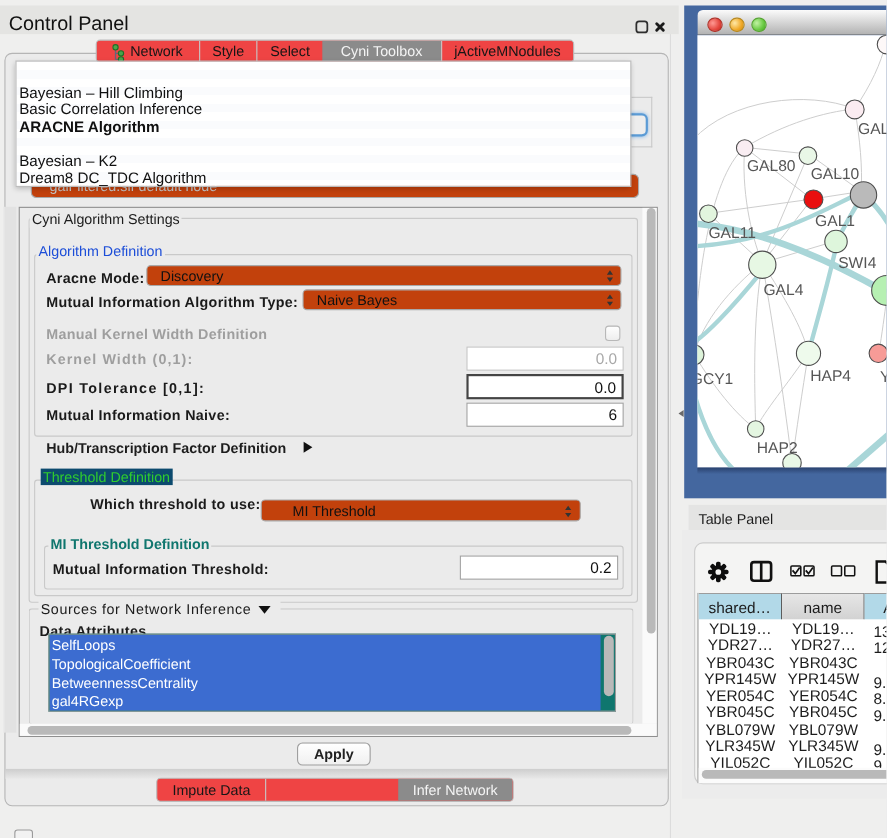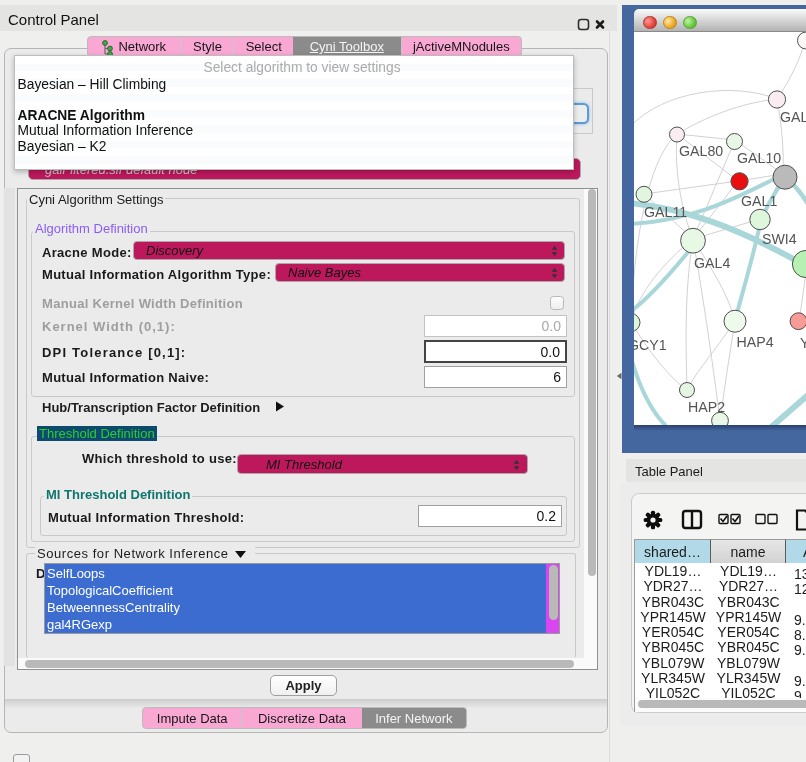--- a/index.html
+++ b/index.html
@@ -2,40 +2,40 @@
 <html><head>
 <meta charset="utf-8">
 <style>
   html,body{margin:0;padding:0;}
   body{width:806px;height:762px;position:relative;overflow:hidden;background:#efefee;
        font-family:"Liberation Sans",sans-serif;font-size:13px;color:#1c1c1c;}
   .abs{position:absolute;}
   .bold{font-weight:bold;}
   
   #cp-titlebar{left:0;top:5px;width:617px;height:26px;background:#e4e4e2;}
-  #cp-titlebar .t{position:absolute;left:8px;top:6px;font-size:15px;color:#111;}
+  #cp-titlebar .t{position:absolute;left:8px;top:6px;font-size:18px;color:#111;}
   #cp-container{left:4px;top:48px;width:604px;height:685px;background:#ebebeb;
                 border:1px solid #b5b5b5;border-radius:7px;box-sizing:border-box;}
   
-  .tabbar{background:#f9a8d4;border:1px solid #bbbbbb;border-radius:4px;display:flex;
-          align-items:flex-end;box-sizing:border-box;overflow:hidden;}
+  .tabbar{background:#ef4444;border:1px solid #bbbbbb;border-radius:4px;display:flex;
+          align-items:flex-start;box-sizing:border-box;overflow:hidden;}
   .tabbar .seg{height:100%;display:flex;align-items:center;justify-content:center;
                color:#161616;white-space:nowrap;}
   .tabbar .seg.sel{background:#8b8b8b;color:#f4f4f4;}
   .tabbar .sep{width:1px;height:100%;background:#c8c8c8;}
   
   #outer-scroll{left:17px;top:188px;width:581px;height:482px;border:1px solid #8f8f8f;
                 background:#ebebeb;box-sizing:border-box;}
   #left-strip{left:3px;top:188px;width:11px;height:478px;background:#e2e2e2;
               border-left:1px solid #ededed;border-right:1px solid #eeeeee;}
   
   .group{border:1px solid #c9c9c9;border-radius:3px;}
   
-  .combo{background:#be185d;border:1px solid #a9a9a9;border-radius:4px;box-sizing:border-box;
-         display:flex;align-items:center;font-style:italic;}
+  .combo{background:#c2410c;border:1px solid #a9a9a9;border-radius:4px;box-sizing:border-box;
+         display:flex;align-items:center;}
   .combo .txt{margin-left:12px;color:#111;}
   .updn{position:absolute;width:7px;height:12px;}
   .field{background:#ffffff;border:1px solid #a0a0a0;box-sizing:border-box;
          text-align:right;padding-right:5px;font-size:14px;line-height:21px;color:#111;}
   .lbl{position:absolute;font-weight:bold;color:#1a1a1a;white-space:nowrap;letter-spacing:0.3px;}
   .lbl.dis{color:#9e9e9e;}
   
   .vtrack{background:#fafafa;}
   .thumb{background:#b9b9b9;border-radius:4.5px;}
   
@@ -78,39 +78,39 @@
       <g fill="#4aa54a" stroke="#1f6e26" stroke-width="1">
         <circle cx="3" cy="4" r="2.4"></circle>
           <circle cx="8" cy="9.5" r="2.4"></circle>
           <circle cx="8" cy="15" r="2.4"></circle>
       </g>
     </svg>Network</div>
   <div class="sep"></div>
   <div class="seg" style="width:52px;">Style</div>
   <div class="sep"></div>
   <div class="seg" style="width:59px;">Select</div>
-  <div class="seg sel" style="width:108px;text-decoration:underline;">Cyni Toolbox</div>
+  <div class="seg sel" style="width:108px;">Cyni Toolbox</div>
   <div class="sep"></div>
   <div class="seg" style="width:120px;">jActiveMNodules</div>
 </div>
 
 <div class="abs" style="left:563px;top:103px;width:22px;height:17px;border:2.5px solid #5b9bd5;border-radius:5.5px;background:#ededed;box-shadow:0 0 3.5px #86b8e8;"></div>
 <div class="abs" style="left:574px;top:88px;width:18px;height:44px;border:1px solid #c9c9c9;border-left:none;"></div>
 <div class="abs combo" style="left:28px;top:158px;width:553px;height:22px;border-radius:5px;">
   <span style="margin-left:16px;color:#c6c6c6;">galFiltered.sif default node</span>
   </div>
 
 <div class="abs" id="outer-scroll"></div>
 <div class="abs" id="left-strip"></div>
 
 <div class="abs group" style="left:26px;top:198px;width:552px;height:348px;"></div>
 <div class="abs" style="left:27px;top:192px;background:#ebebeb;padding:0 2px;">Cyni Algorithm Settings</div>
 
 <div class="abs group" style="left:31px;top:231px;width:542px;height:164px;"></div>
-<div class="abs" style="left:33px;top:221px;background:#ebebeb;padding:0 2px;color:#8b5cf6;">Algorithm Definition</div>
+<div class="abs" style="left:33px;top:221px;background:#ebebeb;padding:0 2px;color:#1d4ed8;">Algorithm Definition</div>
 
 <div class="lbl" style="left:42px;top:245px;">Aracne Mode:</div>
 <div class="abs combo" style="left:133px;top:241px;width:432px;height:19px;">
   <span class="txt">Discovery</span>
   <svg class="updn" style="right:6px;top:3px" width="8" height="13" viewBox="0 0 8 13">
     <path d="M4 0.5 L7.2 5 H0.8 Z M4 12.5 L0.8 8 H7.2 Z" fill="#333"></path>
     </svg>
   </div>
 <div class="lbl" style="left:42px;top:267px;">Mutual Information Algorithm Type:</div>
 <div class="abs combo" style="left:275px;top:263px;width:290px;height:19px;">
@@ -148,37 +148,37 @@
 <div class="lbl" style="left:48px;top:510px;">Mutual Information Threshold:</div>
 <div class="abs field" style="left:418px;top:505px;width:144px;height:22px;">0.2</div>
 
 <div class="abs group" style="left:26px;top:553px;width:548px;height:104px;border-bottom:none;"></div>
 <div class="abs" style="left:35px;top:546px;width:216px;background:#ebebeb;padding:0 2px;letter-spacing:0.55px;">Sources for Network Inference</div>
 <svg class="abs" style="left:234px;top:549px" width="13" height="10" viewBox="0 0 13 10">
   <path d="M1 2 L12 2 L6.5 9 Z" fill="#111"></path>
   </svg>
 <div class="lbl" style="left:36px;top:566px;">Data Attributes</div>
 
-<div class="abs" style="left:44px;top:563px;width:516px;height:71px;background:#d946ef;border:1px solid #999999;box-sizing:border-box;overflow:hidden;">
+<div class="abs" style="left:44px;top:576px;width:516px;height:71px;background:#0f766e;border:1px solid #999999;box-sizing:border-box;overflow:hidden;">
   <div style="position:absolute;left:0;top:0;width:501px;height:71px;background:#3c6cd0;color:#ffffff;padding:1px 0 0 2px;line-height:17px;box-sizing:border-box;">
     SelfLoops<br>TopologicalCoefficient<br>BetweennessCentrality<br>gal4RGexp</div>
   <div class="thumb" style="position:absolute;left:504px;top:1px;width:9px;height:55px;"></div>
 </div>
 
 <div class="abs vtrack" style="left:584px;top:189px;width:13px;height:469px;"></div>
 <div class="abs thumb" style="left:587.5px;top:189px;width:8.5px;height:387px;"></div>
 <div class="abs vtrack" style="left:18px;top:658px;width:579px;height:11px;"></div>
 <div class="abs thumb" style="left:25px;top:660px;width:549px;height:8px;"></div>
 
 <div class="abs" id="popup">
-  <div class="it" style="color:#ababab;left:8px;width:558px;text-align:center;top:4px;">Select algorithm to view settings</div>
   <div class="it" style="top:21px;">Bayesian – Hill Climbing</div>
+  <div class="it" style="top:36px;">Basic Correlation Inference</div>
   <div class="it bold" style="top:52px;">ARACNE Algorithm</div>
-  <div class="it" style="top:67px;">Mutual Information Inference</div>
   <div class="it" style="top:83px;">Bayesian – K2</div>
+  <div class="it" style="top:98px;">Dream8 DC_TDC Algorithm</div>
 </div>
 
 <div class="abs" style="left:5px;top:699px;width:602px;height:9px;background:linear-gradient(#cdcdcd,#e9e9e9);"></div>
 <div class="abs" id="applybtn">Apply</div>
 <div class="abs tabbar" style="left:142px;top:707px;width:325px;height:22px;">
   <div class="seg" style="width:99px;">Impute Data</div>
   <div class="sep"></div>
   <div class="seg" style="width:120px;margin-top:16px;">Discretize Data</div>
   <div class="seg sel" style="width:105px;">Infer Network</div>
 </div>

